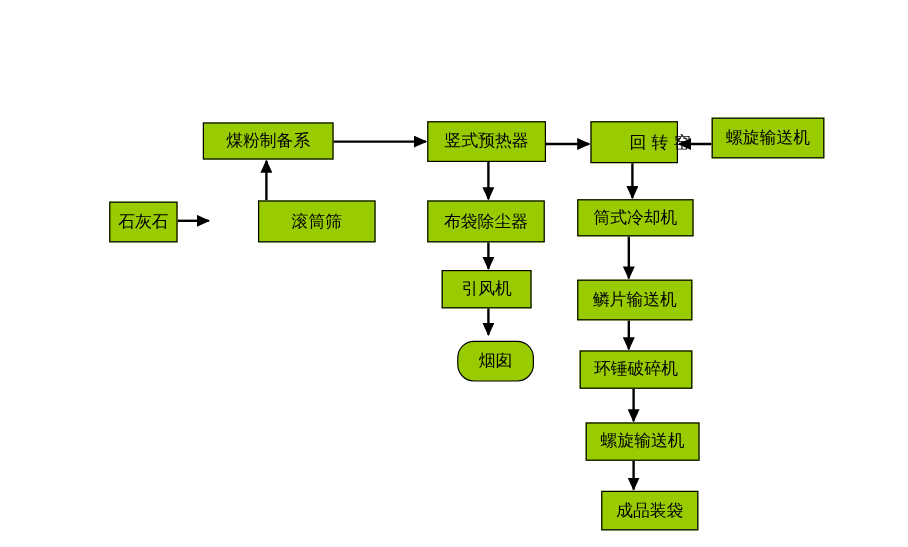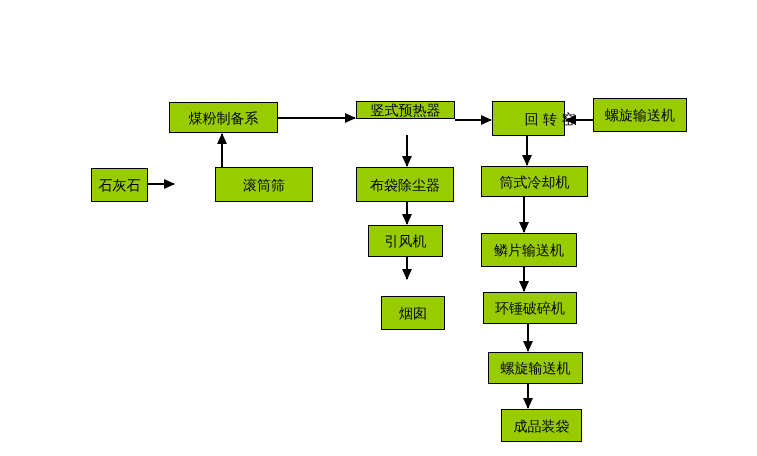--- a/index.html
+++ b/index.html
@@ -61,25 +61,25 @@
         <line x1="524" y1="197" x2="524" y2="232" stroke="#000000" stroke-width="2" marker-end="url(#arrowhead)"></line>
         <line x1="524" y1="267" x2="524" y2="291" stroke="#000000" stroke-width="2" marker-end="url(#arrowhead)"></line>
         <line x1="528" y1="324" x2="528" y2="351" stroke="#000000" stroke-width="2" marker-end="url(#arrowhead)"></line>
         <line x1="528" y1="384" x2="528" y2="408" stroke="#000000" stroke-width="2" marker-end="url(#arrowhead)"></line>
       </g>
   </svg>
   <div>
       <div class="node" style="left: 91px; top: 168px; width: 57px; height: 34px;">石灰石</div>
       <div class="node" style="left: 175px; top: 167px; width: 98px; height: 35px; margin-left: 40px;">滚筒筛</div>
       <div class="node" style="left: 169px; top: 102px; width: 109px; height: 31px;">煤粉制备系</div>
-      <div class="node" style="left: 356px; top: 101px; width: 99px; height: 18px;">竖式预热器</div>
+      <div class="node" style="left: 356px; top: 101px; width: 99px; height: 34px;">竖式预热器</div>
       <div class="node" style="left: 356px; top: 167px; width: 98px; height: 35px;">布袋除尘器</div>
       <div class="node" style="left: 368px; top: 225px; width: 75px; height: 32px;">引风机</div>
-      <div class="node" style="left: 381px; top: 296px; width: 64px; height: 34px;">烟囱</div>
+      <div class="node" style="left: 381px; top: 284px; width: 64px; height: 34px; border-radius: 14px;">烟囱</div>
       <div class="node" style="left: 492px; top: 101px; width: 73px; height: 35px; padding-left: 43px;">回 转 窑</div>
       <div class="node" style="left: 593px; top: 98px; width: 94px; height: 34px;">螺旋输送机</div>
-      <div class="node" style="left: 481px; top: 166px; width: 107px; height: 31px;">筒式冷却机</div>
+      <div class="node" style="left: 481px; top: 166px; width: 97px; height: 31px;">筒式冷却机</div>
       <div class="node" style="left: 481px; top: 233px; width: 96px; height: 34px;">鳞片输送机</div>
       <div class="node" style="left: 483px; top: 292px; width: 94px; height: 32px;">环锤破碎机</div>
       <div class="node" style="left: 488px; top: 352px; width: 95px; height: 32px;">螺旋输送机</div>
       <div class="node" style="left: 501px; top: 409px; width: 81px; height: 33px;">成品装袋</div>
     </div>
 </div>
 
 </body></html>

